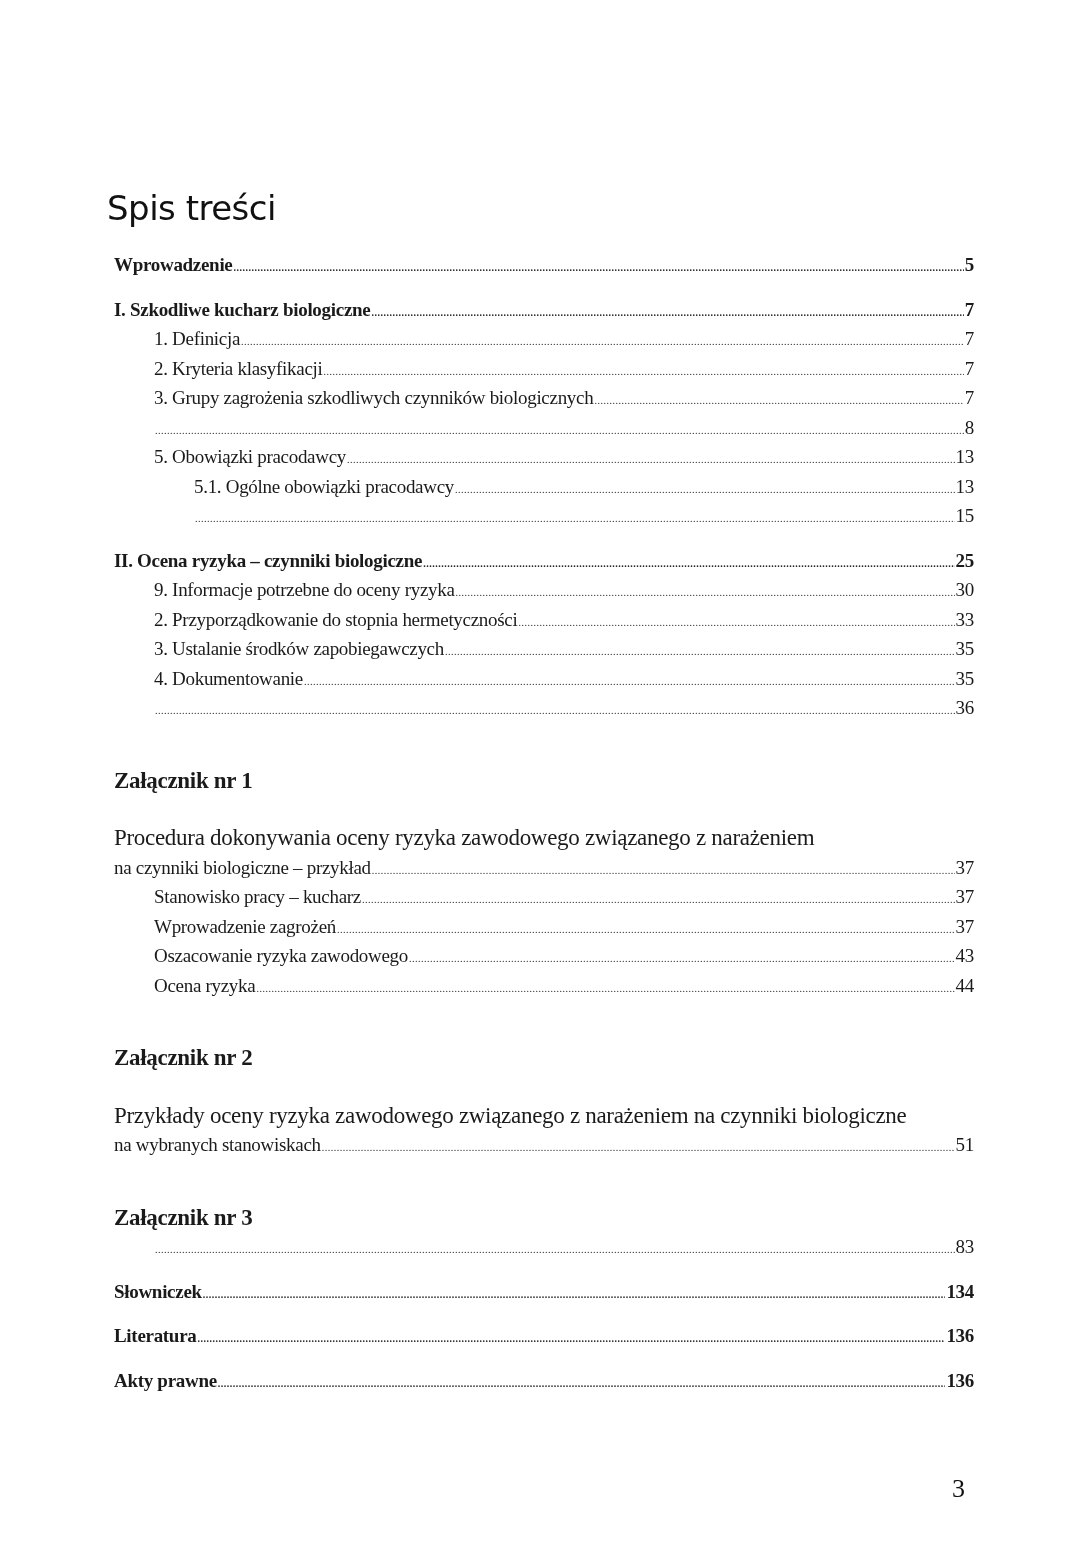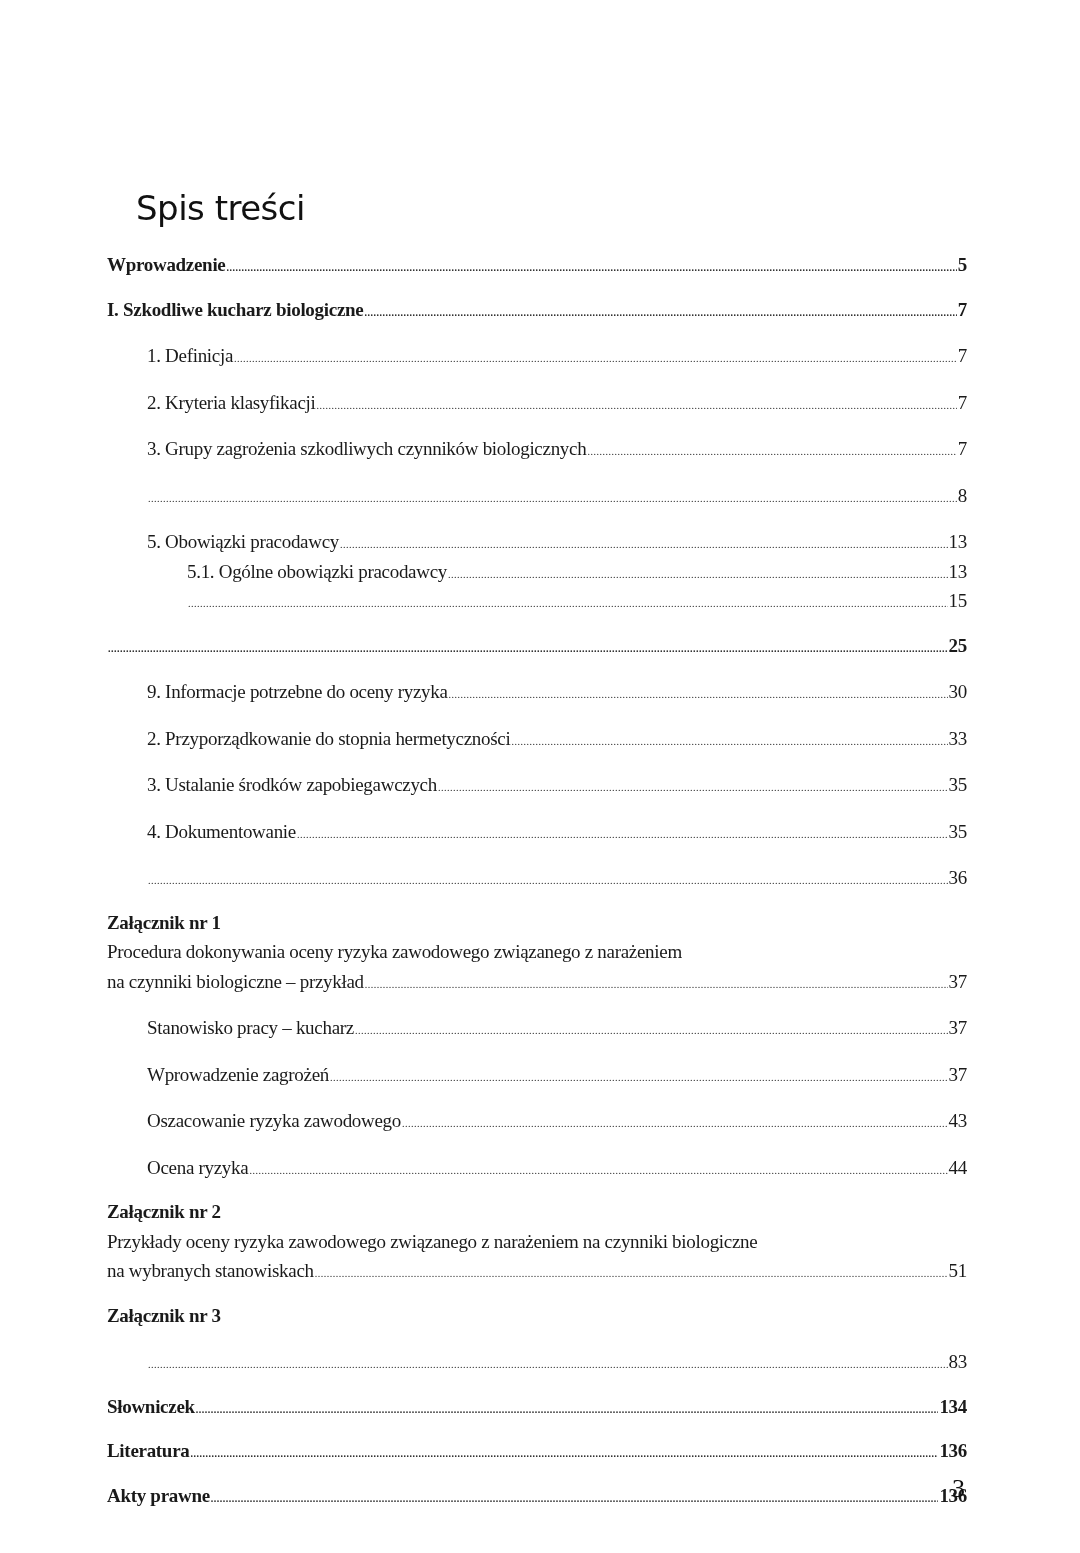--- a/index.html
+++ b/index.html
@@ -3,41 +3,41 @@
   <meta charset="utf-8">
   <style>
     html, body { margin: 0; padding: 0; }
     body {
       width: 1080px; height: 1553px; background: #ffffff; position: relative;
       font-family: "Liberation Serif", serif; color: #1a1a1a; overflow: hidden;
     }
     .title {
       position: absolute; left: 107px; top: 188px;
       font-family: "DejaVu Sans", sans-serif; font-size: 34px; font-weight: normal;
-      letter-spacing: -0.5px; color: #111; margin-left: 29px;
+      letter-spacing: -0.5px; color: #111;
     }
-    .toc { position: absolute; left: 107px; top: 250px; width: 860px; }
+    .toc { position: absolute; left: 114px; top: 250px; width: 860px; }
     .row {
       display: flex; align-items: baseline; height: 29.5px;
       font-size: 19px; line-height: 29.5px; letter-spacing: -0.3px;
     }
     .row.bold { font-weight: bold; }
     .row .label { white-space: nowrap; }
     .row .dots {
       flex: 1; overflow: hidden; white-space: nowrap; margin: 0 1px;
       font-size: 10px; letter-spacing: 0.5px; color: #222; position: relative; top: 0px;
     }
     .row .dots::before {
       content: "................................................................................................................................................................................................................................................................................................................................................";
     }
     .row .page { white-space: nowrap; text-align: right; }
-    .ind1 { padding-left: 40px; margin-top: 17px; }
+    .ind1 { padding-left: 40px; }
     .ind2 { padding-left: 80px; }
     .gap { height: 15px; }
-    .plain { height: 29.5px; font-size: 19px; line-height: 29.5px; letter-spacing: -0.3px; white-space: nowrap; }
+    .plain { height: 29.5px; font-size: 23px; line-height: 29.5px; letter-spacing: -0.3px; white-space: nowrap; margin-top: 28px; }
     .plain.bold { font-weight: bold; }
     .page-number {
       position: absolute; left: 952px; top: 1474px; font-size: 26px; color: #111;
     }
   </style>
 </head>
 <body>
 
 <div class="title">Spis treści</div>
 
@@ -86,20 +86,21 @@
     <span class="page">13</span>
   </div>
   <div class="row ind2">
     <span class="dots"></span>
     <span class="page">15</span>
   </div>
 
   <div class="gap"></div>
 
   <div class="row bold">
+    <span class="label">II. Ocena ryzyka – czynniki biologiczne</span>
     <span class="dots"></span>
     <span class="page">25</span>
   </div>
   <div class="row ind1">
     <span class="label">9. Informacje potrzebne do oceny ryzyka</span>
     <span class="dots"></span>
     <span class="page">30</span>
   </div>
   <div class="row ind1">
     <span class="label">2. Przyporządkowanie do stopnia hermetyczności</span>

